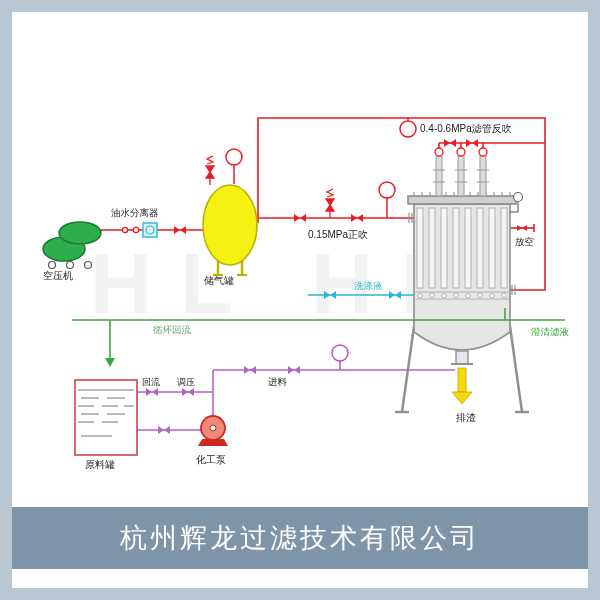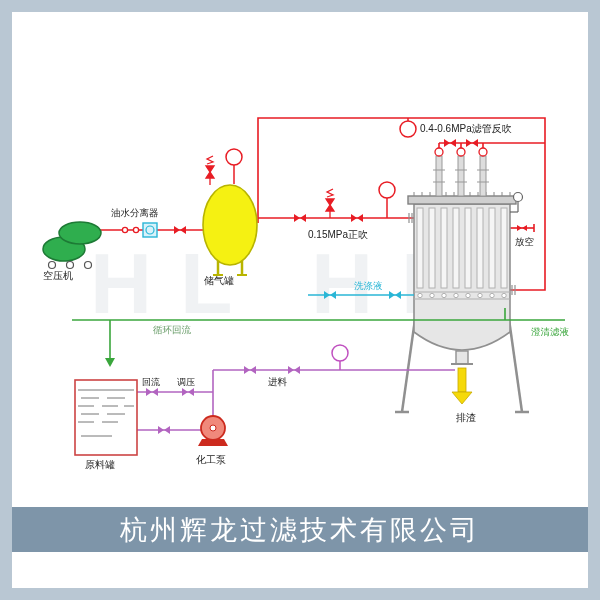--- a/index.html
+++ b/index.html
@@ -3,21 +3,21 @@
 <meta charset="utf-8">
 <style>
   *{margin:0;padding:0;box-sizing:border-box}
   html,body{width:600px;height:600px}
   body{position:relative;font-family:"Liberation Sans",sans-serif;background:#b9c7d3}
   .frame{position:absolute;inset:0;background:#b9c7d3}
   .canvas{position:absolute;left:12px;top:12px;width:576px;height:576px;background:#ffffff;overflow:hidden}
   .watermark{position:absolute;left:78px;top:222px;font-size:86px;font-weight:bold;
              color:rgba(70,90,110,0.08);letter-spacing:28px;white-space:nowrap;pointer-events:none}
   svg.diagram{position:absolute;left:0;top:0;display:block}
-  .banner{position:absolute;left:0;top:495px;width:576px;height:45px;background:#7e95a9;
+  .banner{position:absolute;left:0;top:495px;width:576px;height:62px;background:#7e95a9;
           display:flex;align-items:center;justify-content:center}
   .banner span{color:#ffffff;font-size:27px;letter-spacing:3px;font-family:"Liberation Serif",serif}
   text{font-family:"Liberation Sans",sans-serif}
 </style>
 </head>
 <body>
 
 <div class="frame">
   <div class="canvas">
 

